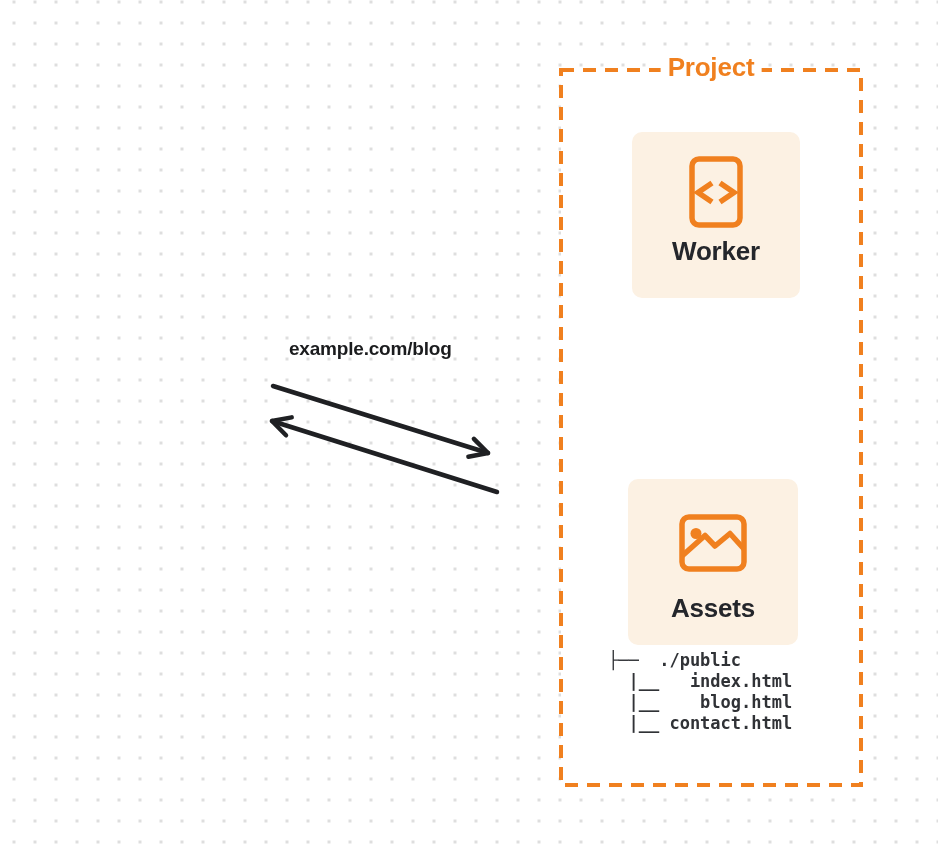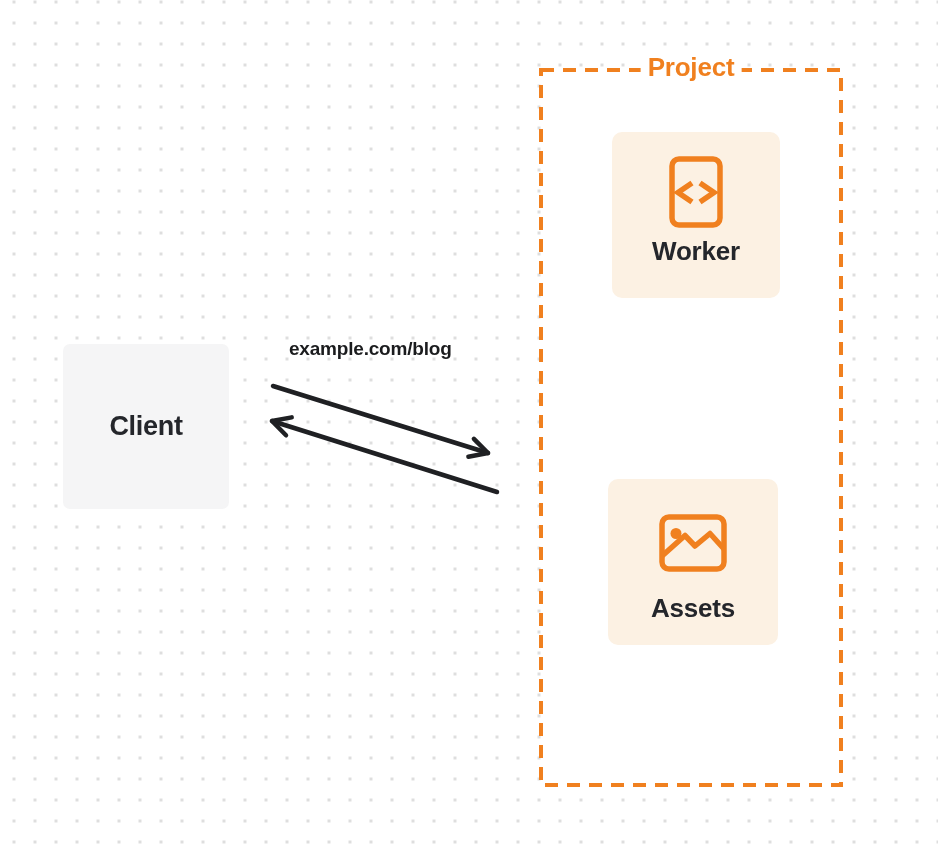--- a/index.html
+++ b/index.html
@@ -36,21 +36,21 @@
     white-space:nowrap;
     margin-left:7px;
   }
   
   .arrows{position:absolute;left:0;top:0;width:938px;height:860px;pointer-events:none;}
   .arrows line,.arrows polyline{
     stroke:var(--arrow);stroke-width:4.5;fill:none;
     stroke-linecap:round;stroke-linejoin:round;
   }
   
-  .project-box{position:absolute;left:539px;top:68px;width:304px;height:719px;}
+  .project-box{position:absolute;left:559px;top:68px;width:304px;height:719px;}
   .project-border{position:absolute;left:0;top:0;width:304px;height:719px;}
   .project-label{
     position:absolute;top:-17px;left:50%;transform:translateX(-50%);
     background:var(--background);padding:0 7px;line-height:32px;
     font-size:26px;font-weight:700;color:var(--accent);letter-spacing:-0.2px;
     white-space:nowrap;
   }
   
   .card{
     position:absolute;background:var(--card-bg);border-radius:10px;
@@ -72,23 +72,20 @@
     font-family:"DejaVu Sans Mono","Liberation Mono",monospace;
     font-size:17px;line-height:21px;font-weight:600;color:#303236;
     white-space:pre;
   }
 </style>
 </head>
 <body>
 
 <div class="canvas">
 
-  <div class="client-box">
-    <span>Client</span>
-  </div>
 
   <div class="request-label">example.com/blog</div>
 
   <svg class="arrows" viewBox="0 0 938 860" aria-hidden="true">
     <g>
       <line x1="273" y1="386" x2="488" y2="453"></line>
       <polyline points="473.9,438.8 488,453 468.4,456.7"></polyline>
     </g>
     <g>
       <line x1="497" y1="492" x2="272" y2="421"></line>
@@ -114,15 +111,19 @@
 
     <div class="card assets-card">
       <svg class="icon-svg" width="68" height="58" viewBox="0 0 68 58" aria-hidden="true">
         <rect class="stroke" x="3" y="3" width="62" height="52" rx="7"></rect>
         <circle class="fillshape" cx="17" cy="19.5" r="5.5"></circle>
         <polyline class="stroke" points="3,42 26,21.5 36,32 51,19.5 65,35" stroke-linejoin="round"></polyline>
       </svg>
       <span class="card-label">Assets</span>
     </div>
 
+    <pre class="file-tree">├──  ./public
+  |__   index.html
+  |__    blog.html
+  |__ contact.html</pre>
   </div>
 
 </div>
 
 </body></html>

